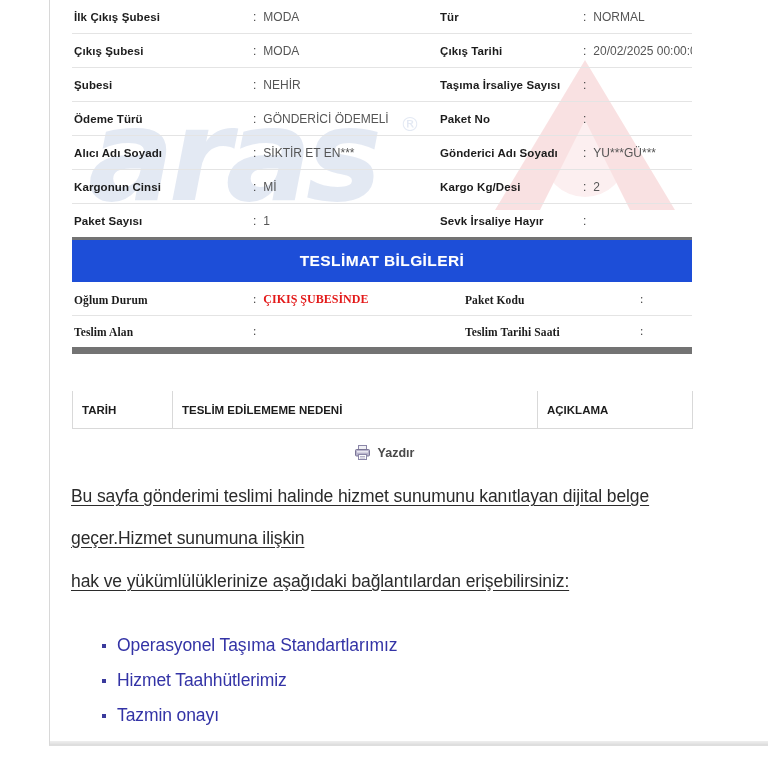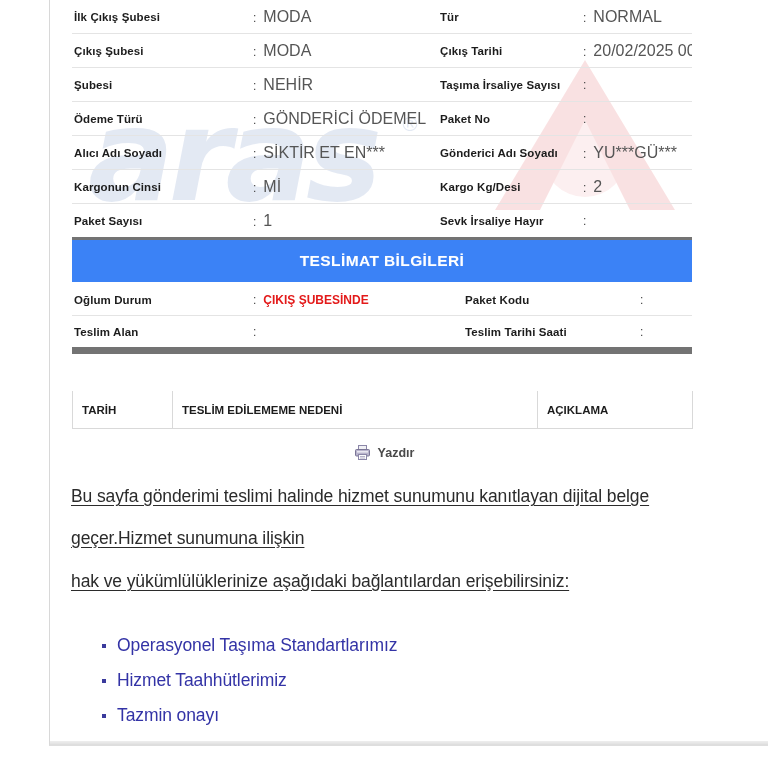--- a/index.html
+++ b/index.html
@@ -99,21 +99,21 @@
   .tbl tr:last-child td { border-bottom: 7px solid #737373; }
 
   .lbl {
     font-weight: bold;
     color: #1c1c1c;
     font-size: 11.5px;
     letter-spacing: 0.1px;
   }
   .val {
     color: #555555;
-    font-size: 16px;
+    font-size: 12px;
     font-weight: normal;
   }
   .colon {
     color: #444444;
     font-size: 12px;
   }
 
   
   #tbl-main { top: 0px; }
   #tbl-main col.c1 { width: 180px; }
@@ -128,21 +128,21 @@
 
   .cell-flex { display: flex; align-items: baseline; }
   .cell-flex .colon { margin-right: 7px; }
 
   
   .banner {
     position: absolute;
     left: 72px;
     width: 620px;
     height: 42px;
-    background: #3b82f6;
+    background: #1d4ed8;
     color: #ffffff;
     font-size: 15.5px;
     font-weight: bold;
     letter-spacing: 0.4px;
     display: flex;
     align-items: center;
     justify-content: center;
     box-sizing: border-box;
     text-shadow: 0 0 1px rgba(255,255,255,0.25);
   }
@@ -150,21 +150,21 @@
   
   #tbl-delivery { top: 284px; }
   #tbl-delivery col.d1 { width: 180px; }
   #tbl-delivery col.d2 { width: 200px; }
   #tbl-delivery col.d3 { width: 188px; }
   #tbl-delivery col.d4 { width: 52px; }
   #tbl-delivery td.d1 { padding-left: 2px; }
   #tbl-delivery td.d2 { padding-left: 1px; }
   #tbl-delivery td.d3 { padding-left: 13px; }
   #tbl-delivery td.d4 { padding-left: 0px; }
-  #tbl-delivery td { height: 31px; }
+  #tbl-delivery td { height: 31px; font-family: Liberation Serif, serif; }
   .val-red {
     color: #e31a1a;
     font-weight: bold;
     font-size: 12px;
   }
 
   
   #tbl-undeliver {
     top: 391px;
     border: 1px solid #d9d9d9;

